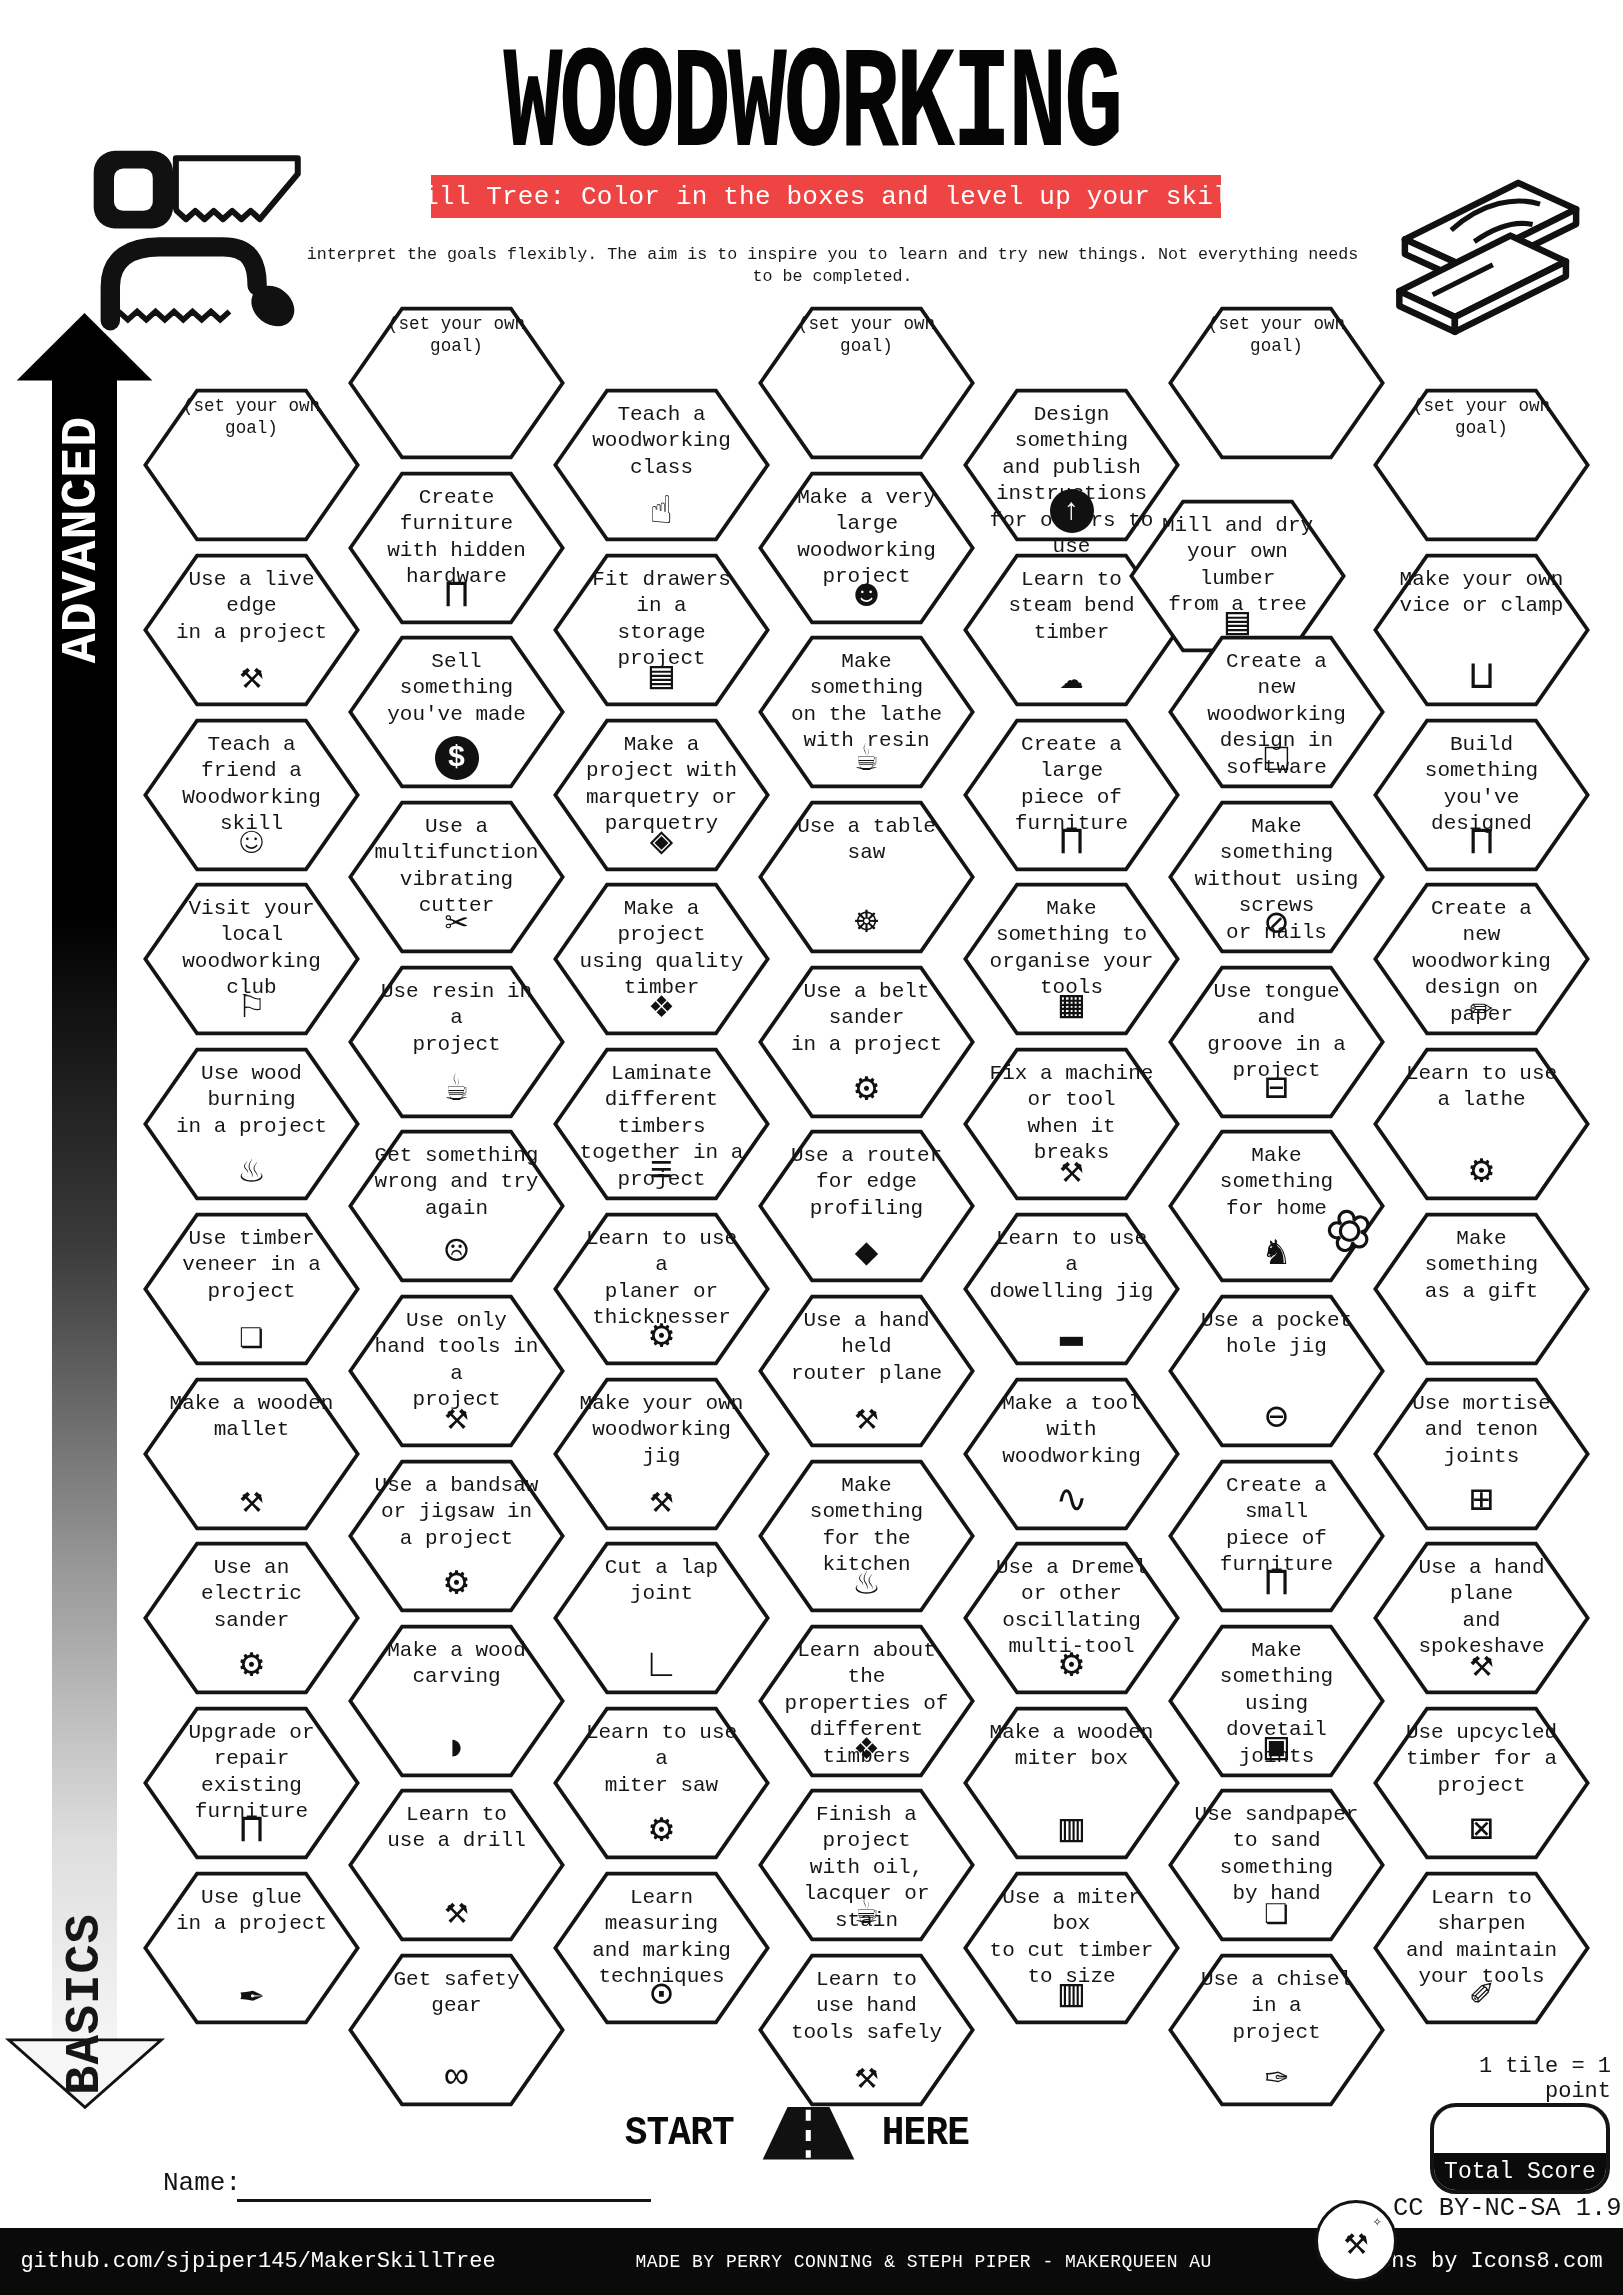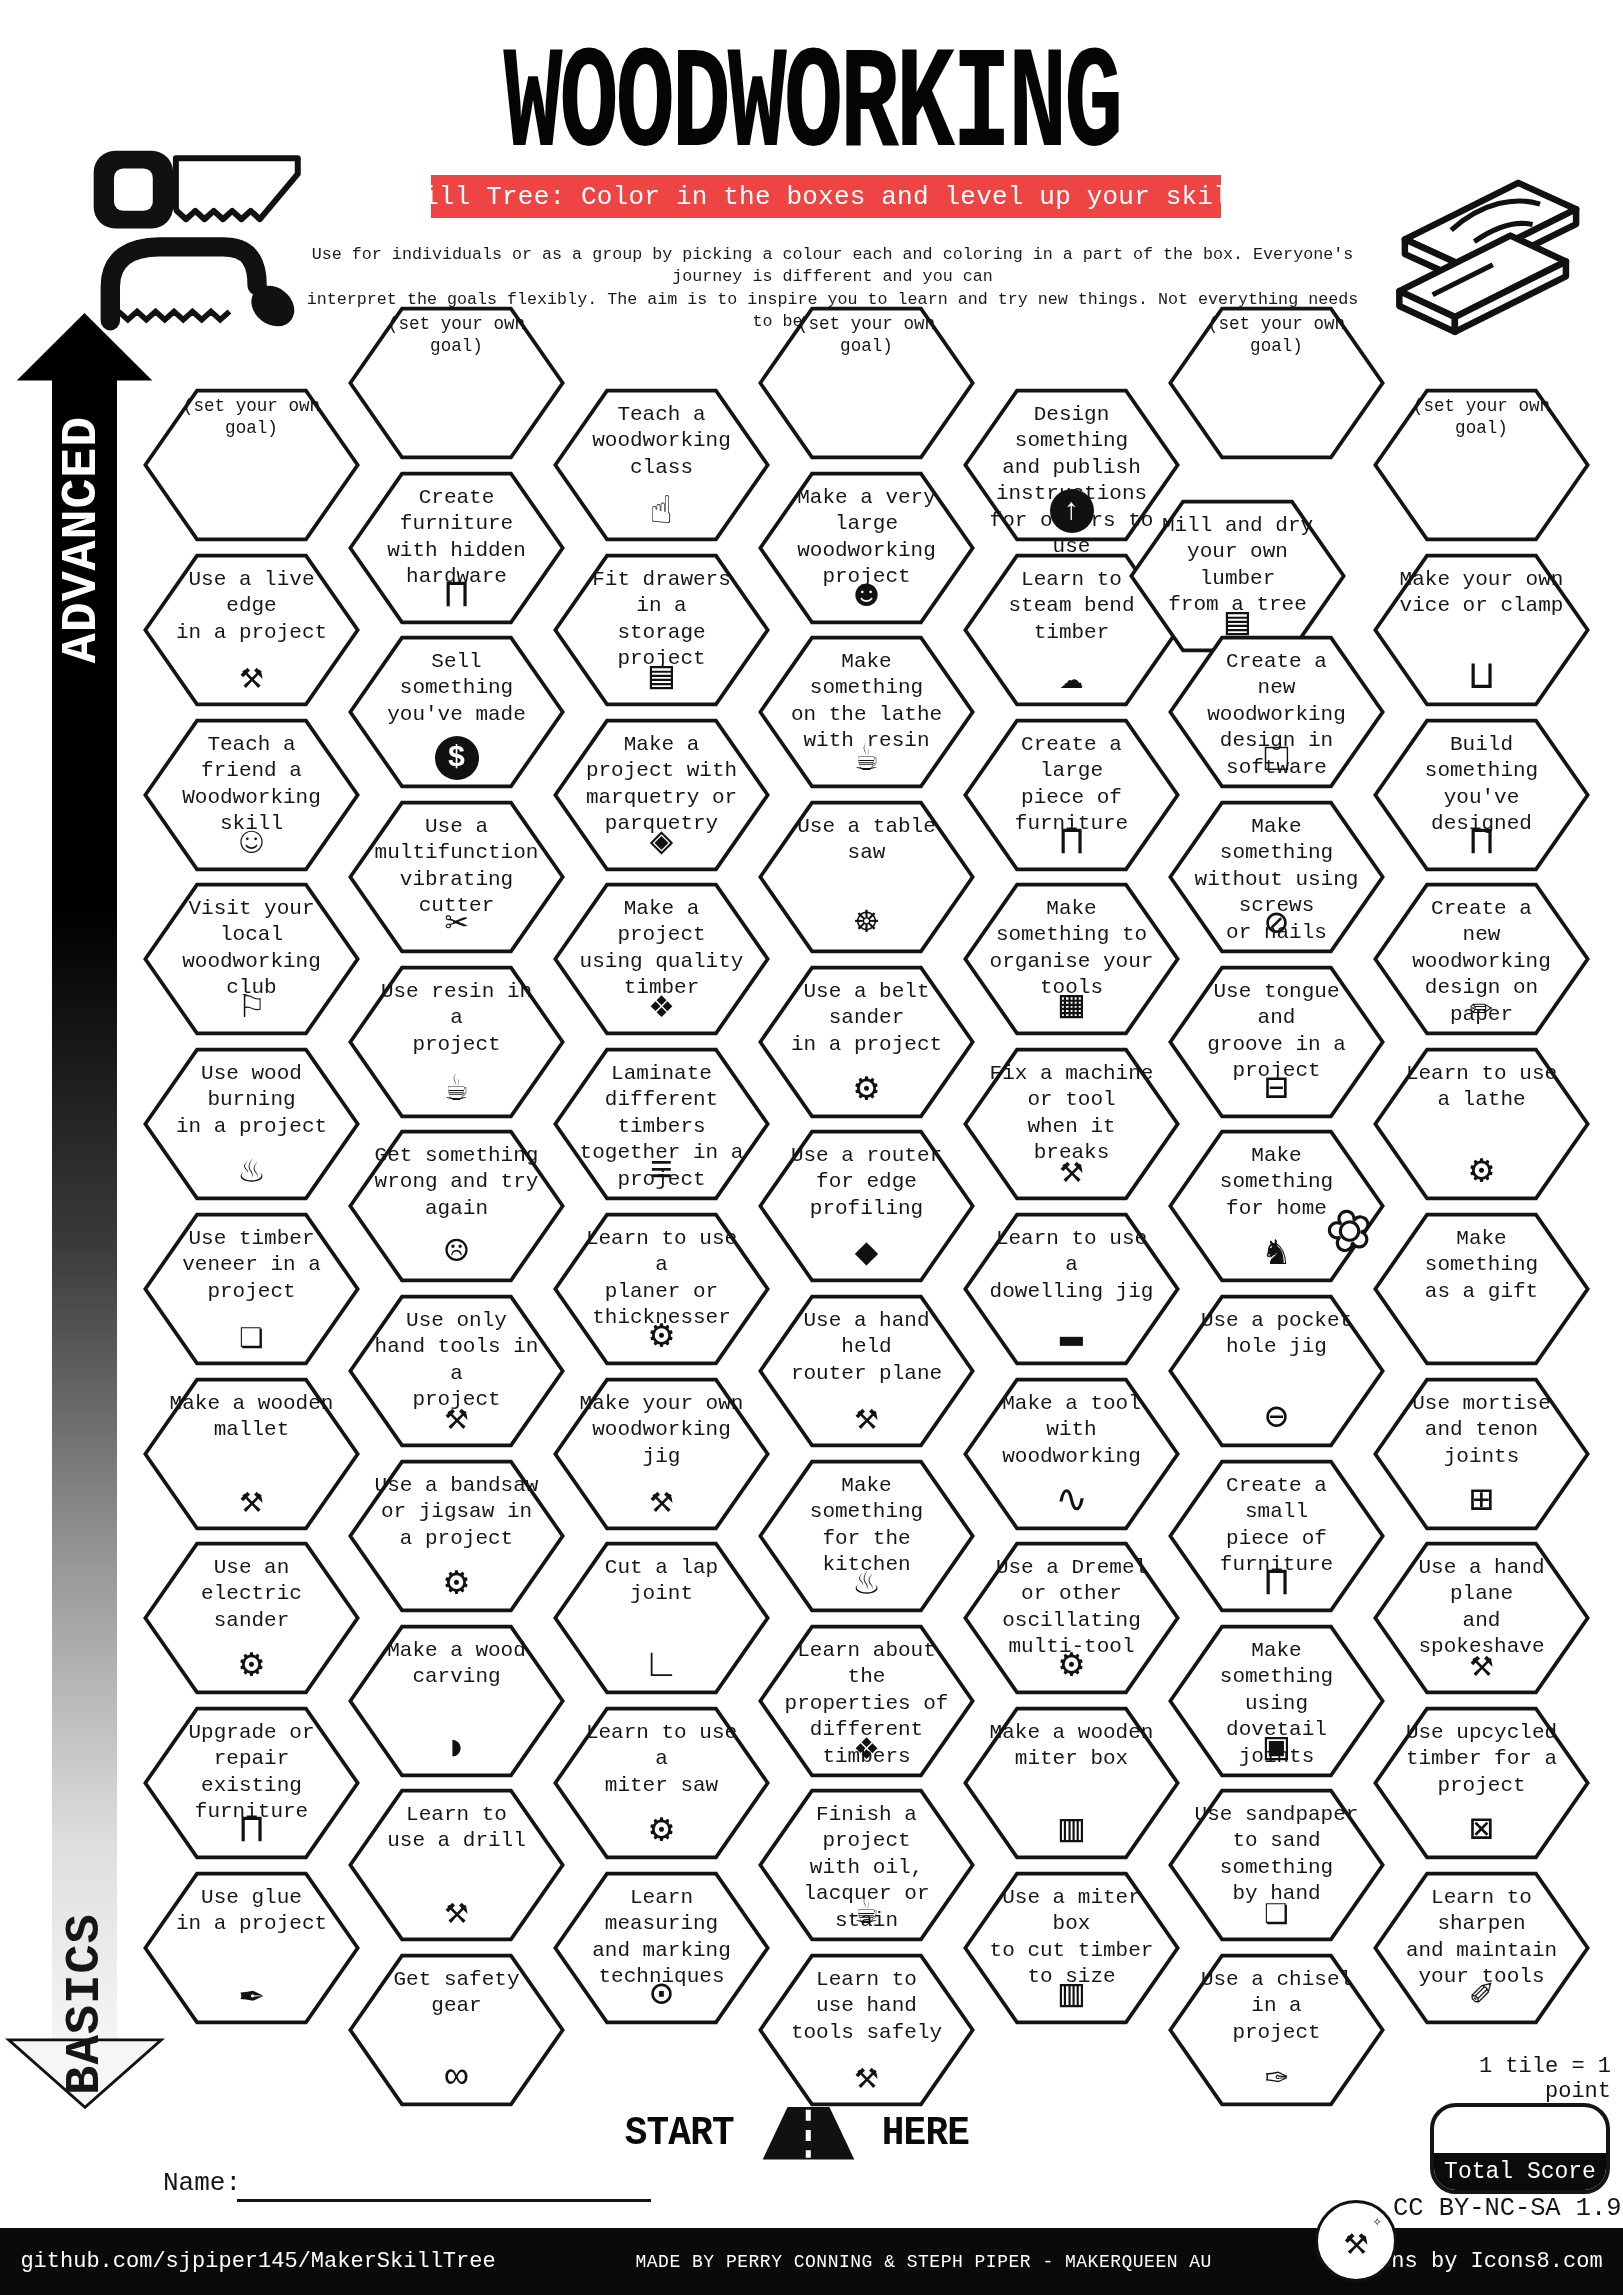--- a/index.html
+++ b/index.html
@@ -66,21 +66,20 @@
 
 <div class="poster">
 
   <div class="title-wrap">
     <span class="title">WOODWORKING</span>
   </div>
   <div class="subtitle-bar">
     <span>Skill Tree:  Color in the boxes and level up your skills</span>
   </div>
   <div class="description">
-    <div>Use for individuals or as a group by picking a colour each and coloring in a part of the box.  Everyone's journey is different and you can</div>
     <div>interpret the goals flexibly.  The aim is to inspire you to learn and try new things. Not everything needs to be completed.</div>
   </div>
 
   <svg class="saw-icon" width="217" height="185" viewBox="0 0 470 400">
     <rect x="8" y="8" width="172" height="168" rx="46" fill="#111"></rect>
     <rect x="52" y="46" width="84" height="92" rx="20" fill="#fff"></rect>
     <path d="M186 24 H450 V58 L368 156 L348 138 L328 156 L308 138 L288 156 L268 138 L248 156 L228 138 L208 156 L188 138 L186 132 Z" fill="#fff" stroke="#111" stroke-width="13" stroke-linejoin="round"></path>
     <path d="M44 376 V302 C44 238 92 216 150 216 H288 C348 216 362 252 362 300" fill="none" stroke="#111" stroke-width="42" stroke-linecap="round"></path>
     <ellipse cx="396" cy="344" rx="50" ry="40" fill="#111" transform="rotate(38 396 344)"></ellipse>
     <path d="M62 356 l20 18 20 -18 20 18 20 -18 20 18 20 -18 20 18 20 -18 20 18 20 -18 20 18 20 -18" fill="none" stroke="#111" stroke-width="12"></path>

